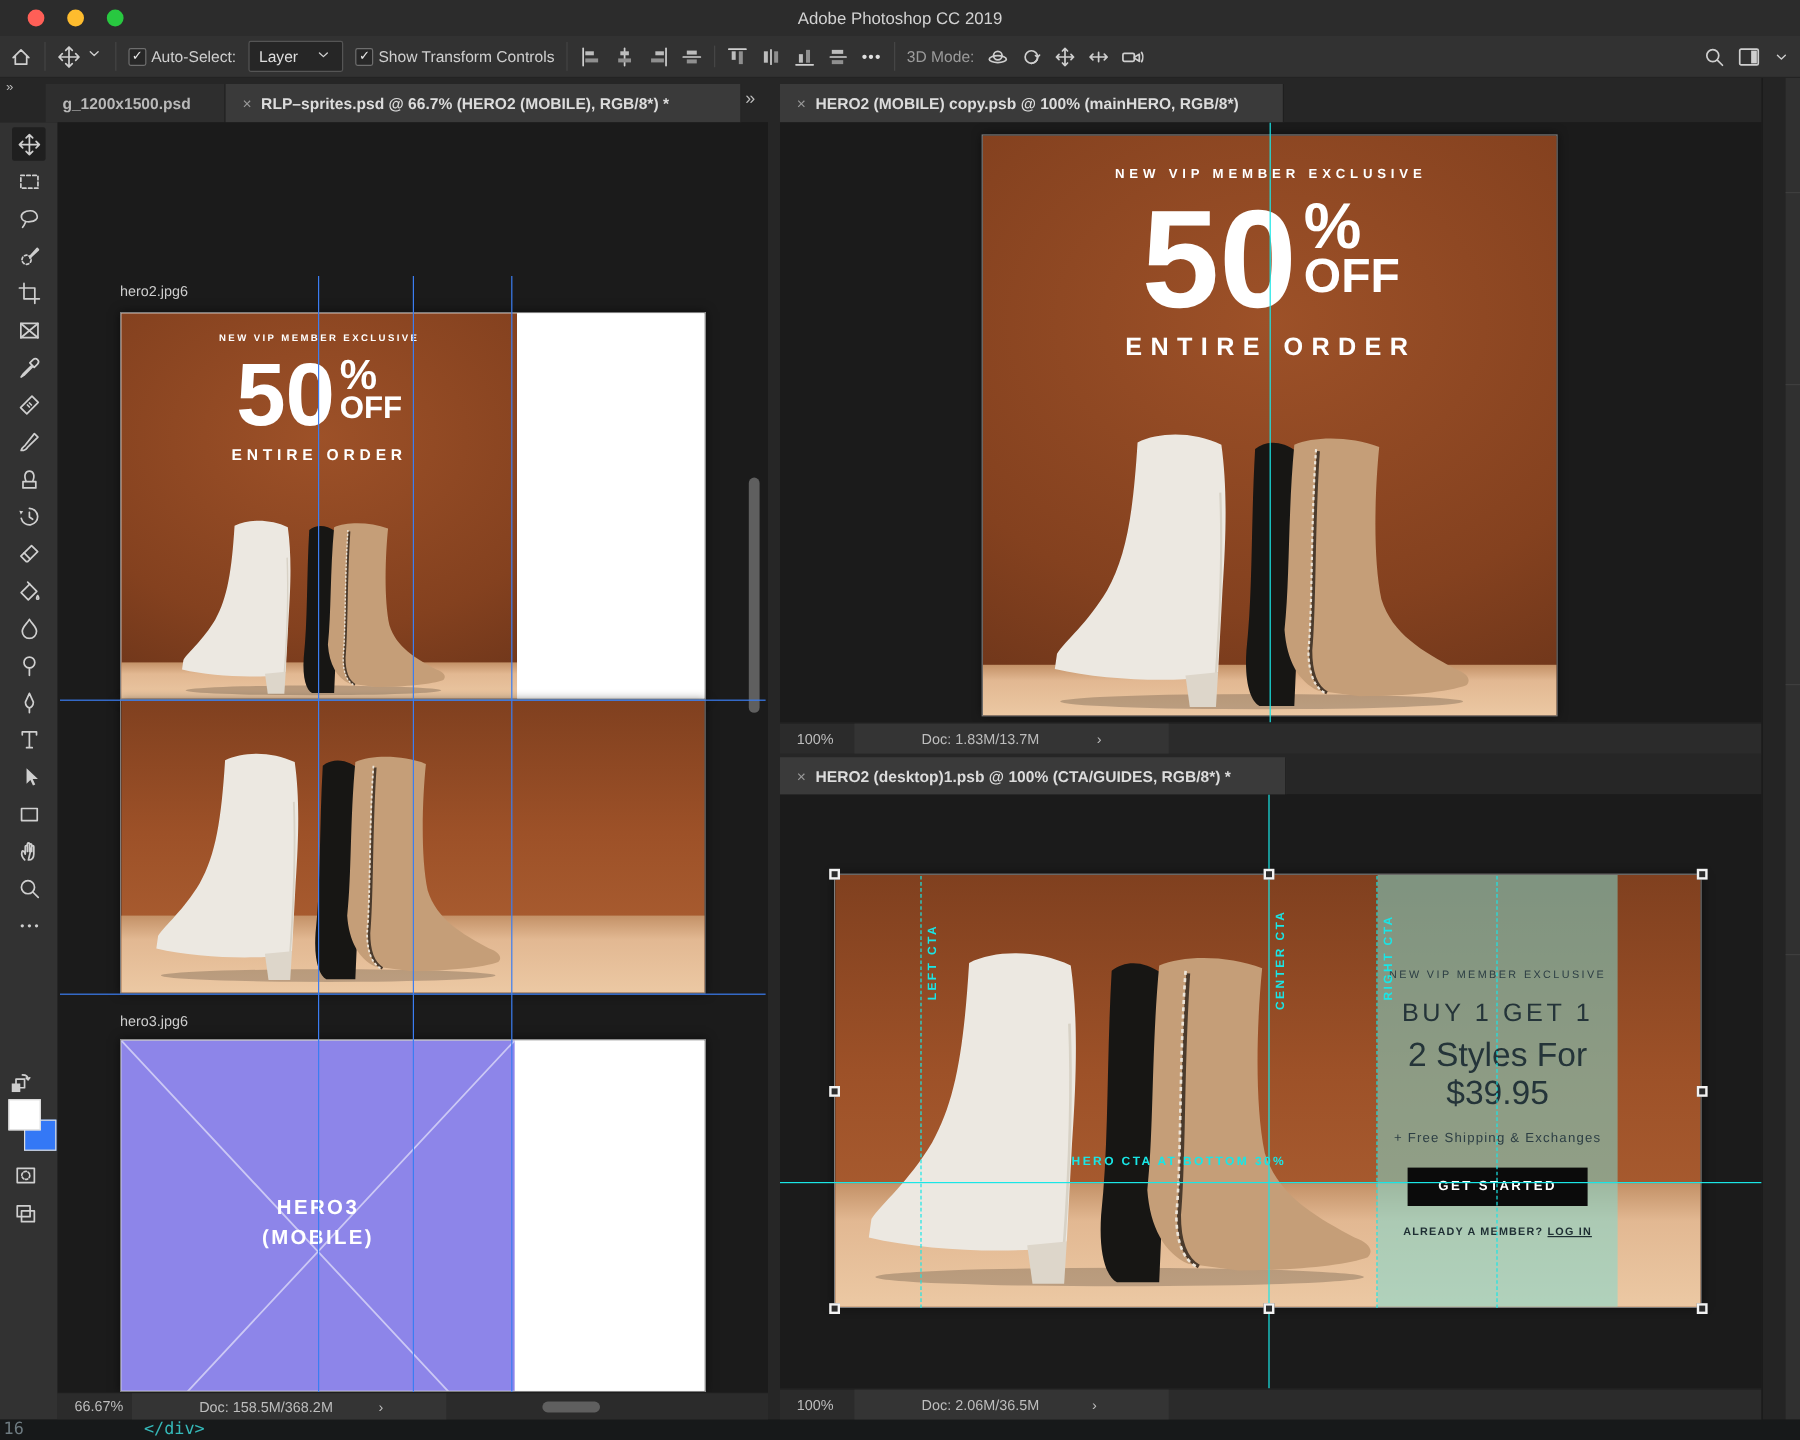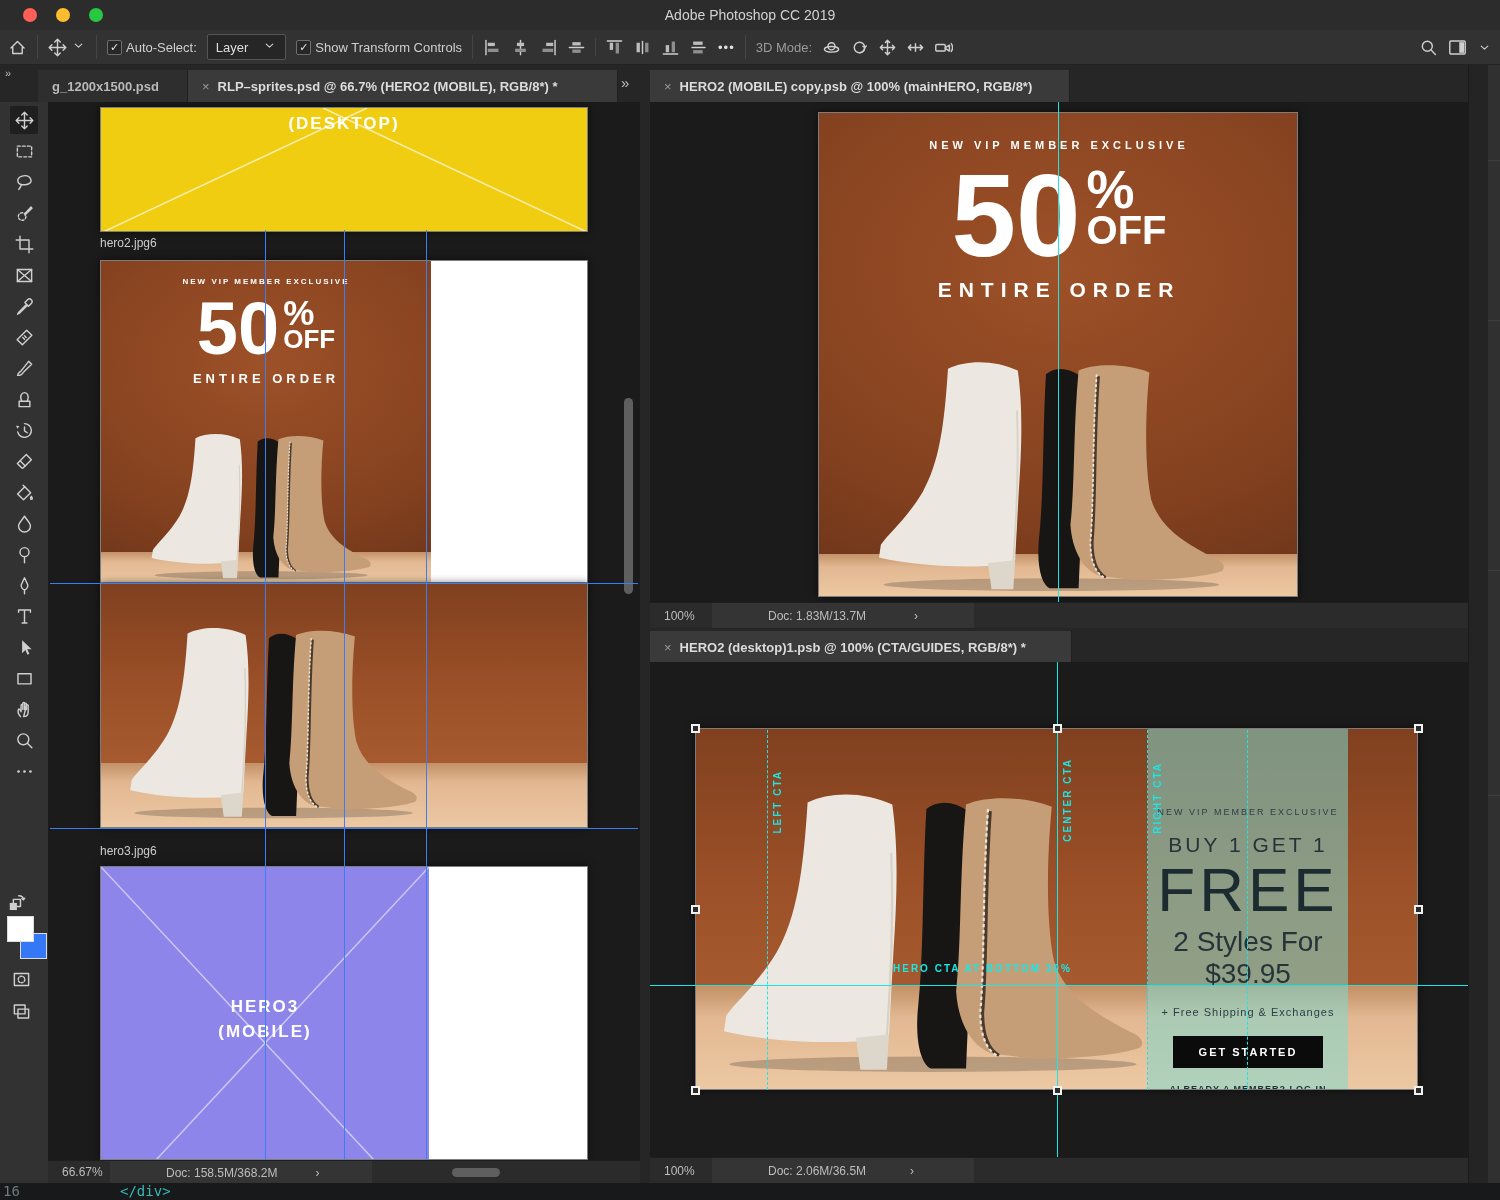--- a/index.html
+++ b/index.html
@@ -499,26 +499,20 @@
           <g stroke="#cfcfcf" fill="none" stroke-width="1.2" stroke-linecap="round" stroke-linejoin="round">
             <rect x="2" y="2.5" width="9" height="7.5"></rect>
             <rect x="5" y="6" width="9" height="7.5"></rect>
           </g>
         </svg>
       </div>
   </div>
 
   <div class="abs pane-canvas" style="left:48px;top:102px;width:592px;height:1058px;">
 
-    <div class="canvas-block" style="left:52px;top:5px;width:488px;height:125px;background:#f0cd11;">
-      <svg class="ph-x" width="488" height="125" viewBox="0 0 488 125">
-        <path d="M222 0 L488 125 M266 0 L0 125" stroke="rgba(255,255,255,0.65)" stroke-width="1.5" fill="none"></path>
-      </svg>
-      <div class="ph-label" style="top:6px;font-size:17px;">(DESKTOP)</div>
-    </div>
 
     <div class="imglabel" style="left:52px;top:134px;">hero2.jpg6</div>
 
     <div class="canvas-block" style="left:52px;top:158px;width:488px;height:323px;background:#fff;">
       <div class="scene" style="left:0;top:0;width:330px;height:323px;">
         <div class="wall-m"></div>
         <div class="floor" style="height:10%;"></div>
         <svg class="boots" style="left:50%;transform:translateX(-52%);bottom:4px;height:150px;width:242px;" viewBox="0 0 420 260">
             <use href="#boots-sym"></use>
           </svg>
@@ -622,21 +616,20 @@
       <div class="scene" style="left:0;top:0;width:723px;height:362px;">
         <div class="wall-d"></div>
         <div class="floor" style="height:29%;"></div>
         <svg class="boots" style="left:6px;bottom:18px;height:286px;width:462px;" viewBox="0 0 420 260">
             <use href="#boots-sym"></use>
           </svg>
 
         <div class="cta" style="left:452px;width:200px;">
           <div class="c-eyebrow">NEW VIP MEMBER EXCLUSIVE</div>
           <div class="c-line1">BUY 1 GET 1</div>
-          <div class="c-free">FREE</div>
           <div class="c-line3">2 Styles For $39.95</div>
           <div class="c-line4">+ Free Shipping &amp; Exchanges</div>
           <div class="c-btn">GET STARTED</div>
           <div class="c-footer">
             <span>ALREADY A MEMBER?</span>
              <span style="text-decoration:underline;margin-top:12px;">LOG IN</span>
           </div>
         </div>
       </div>
     </div>

